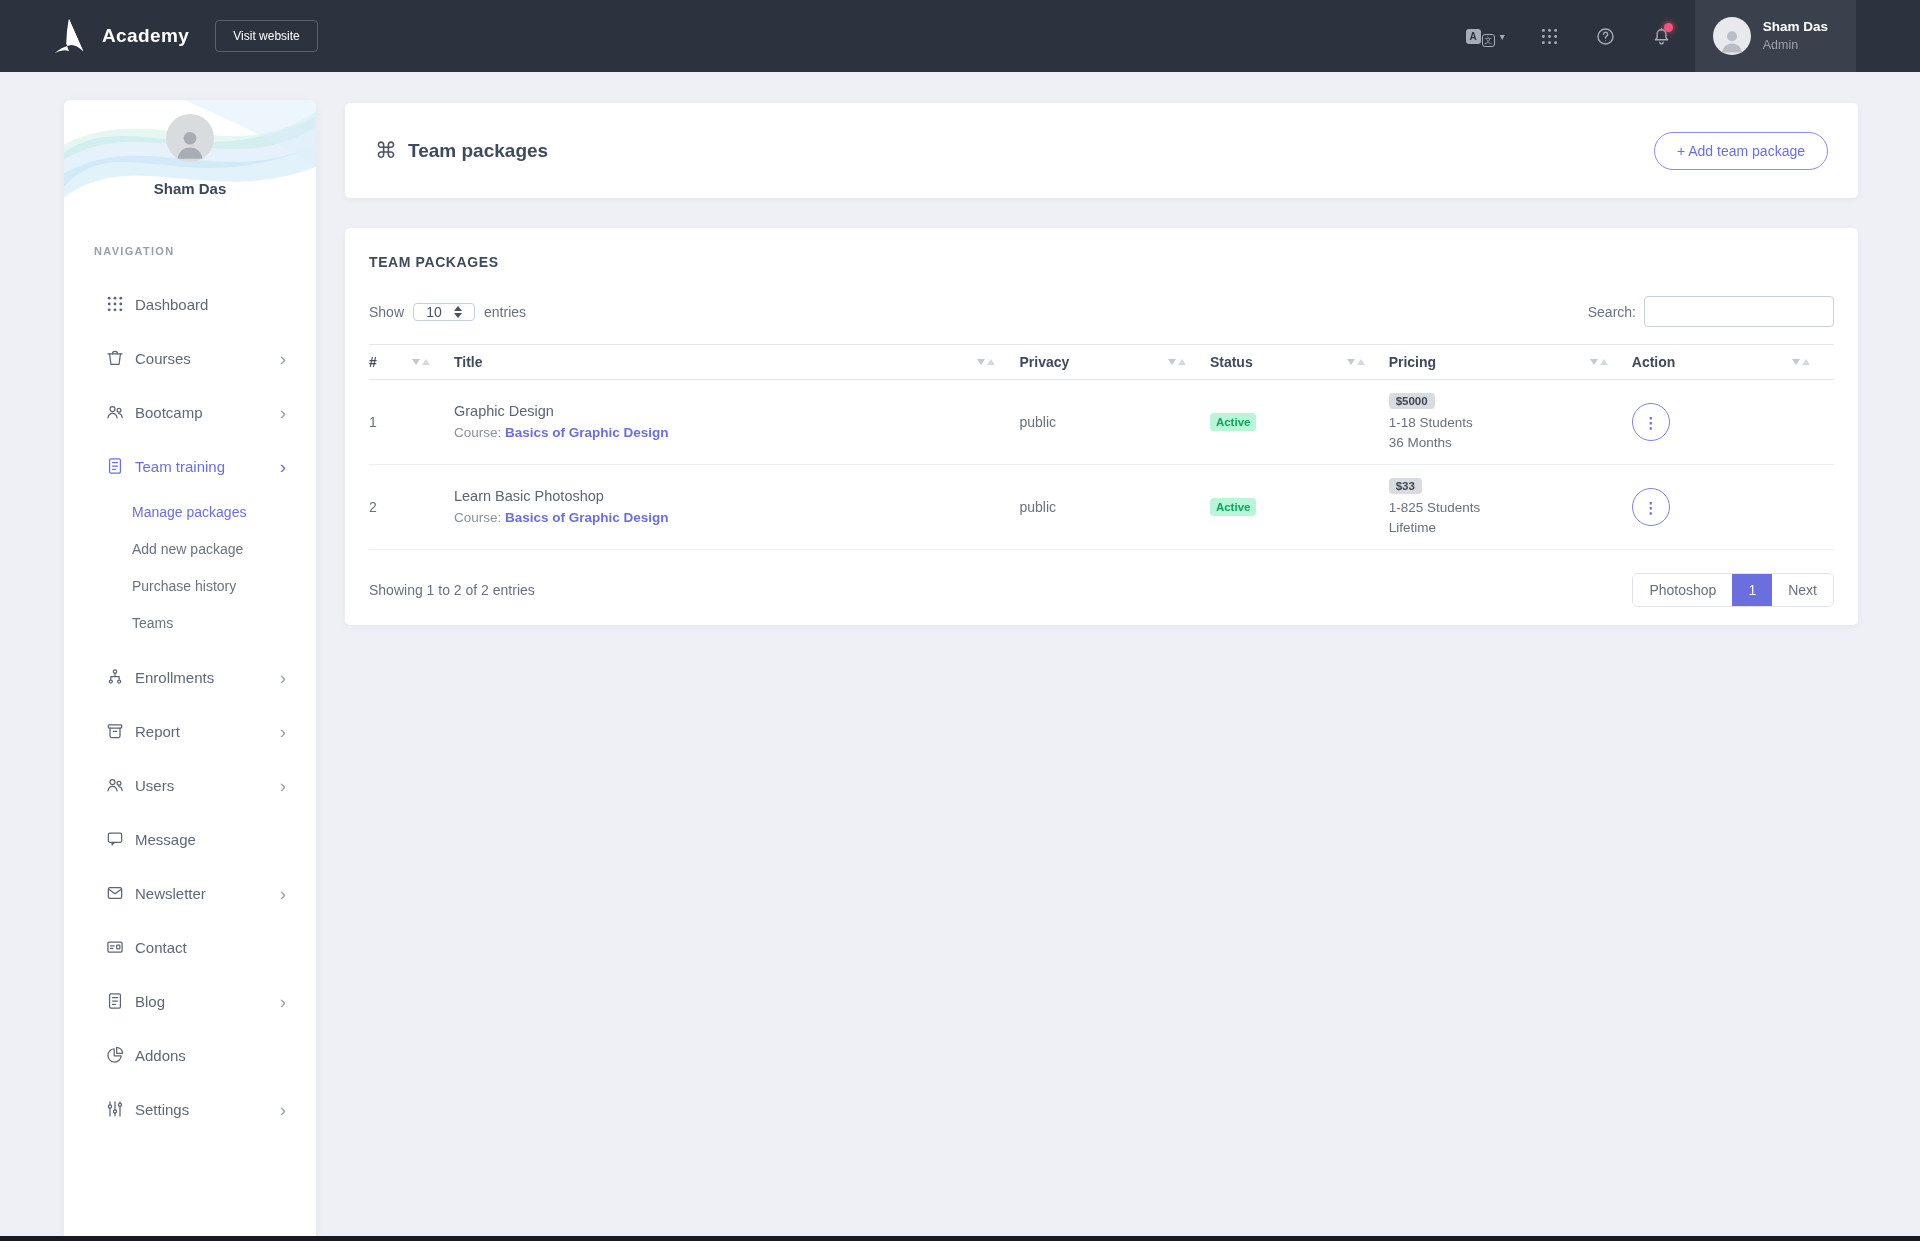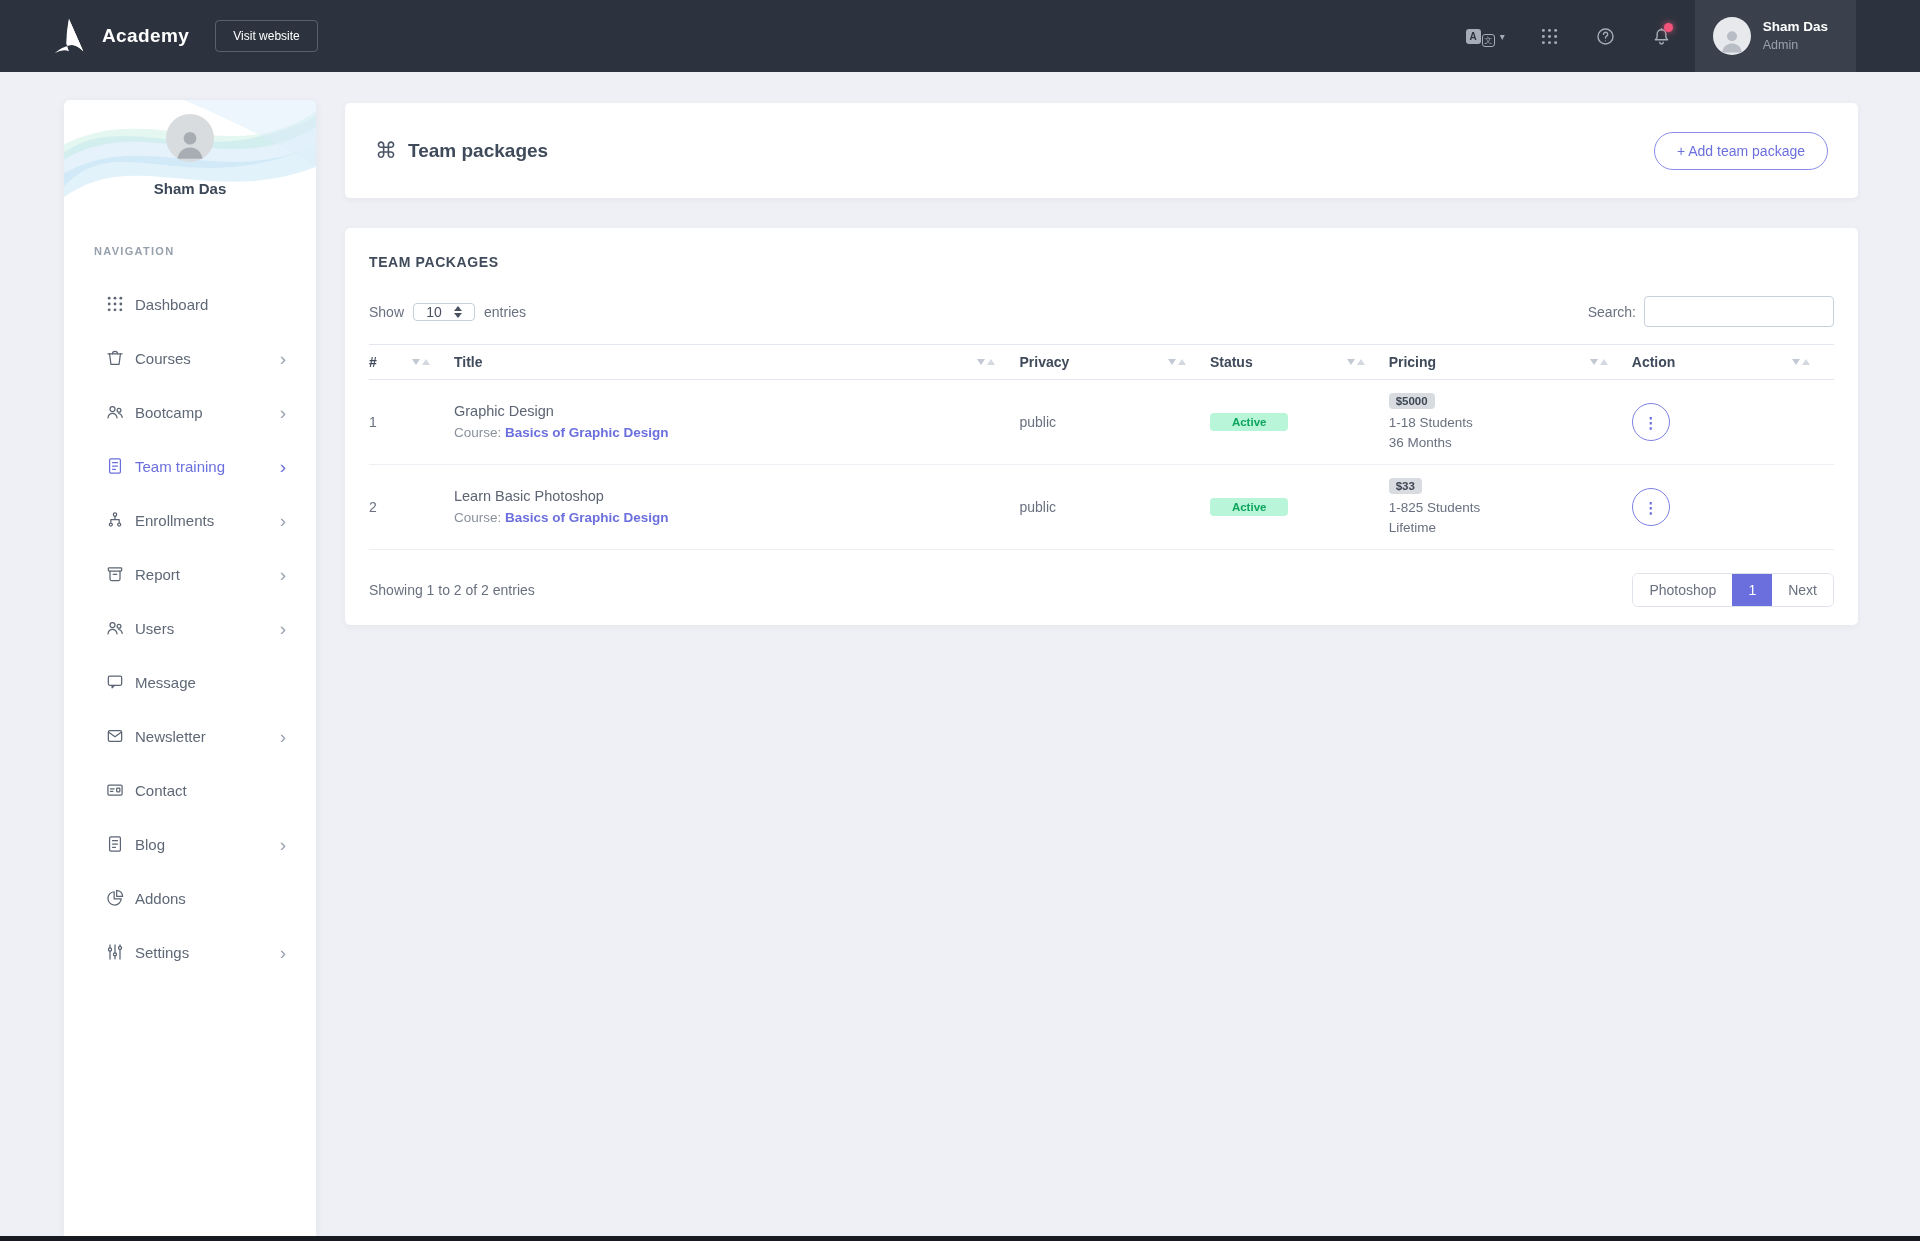--- a/index.html
+++ b/index.html
@@ -138,21 +138,21 @@
   .col-title { width:38.6%; }
   .col-priv  { width:13%; }
   .col-stat  { width:12.2%; }
   .col-price { width:16.6%; }
   .col-act   { width:13.8%; }
   .row-title { color:#5d6573; font-size:14.5px; line-height:1.5; }
   .row-course { font-size:13.5px; color:#8a919c; line-height:1.5; }
   .course-link { color:#6b6fdd; font-weight:bold; font-size:13.5px; text-decoration:none; cursor:pointer; }
   .badge-active {
     display:inline-block; background:#b9f5d8; color:#0da55e; font-size:11.5px; font-weight:600;
-    padding:3px 22px; border-radius:4px;
+    padding:3px 6px; border-radius:4px;
   }
   .badge-price {
     display:inline-block; background:#d8dbdf; color:#3f4754; font-size:11.5px; font-weight:bold;
     padding:2px 7px; border-radius:4px; margin-bottom:4px;
   }
   .price-line { font-size:13.5px; line-height:1.45; color:#69707f; }
   .action-btn {
     width:38px; height:38px; border-radius:50%; border:1.4px solid #7d81e2; background:#fff;
     color:#6b6fdd; font-size:15px; font-weight:bold; cursor:pointer; line-height:1;
     display:flex; align-items:center; justify-content:center;
@@ -292,20 +292,26 @@
       </div>
       <div class="nav-item active">
         <span class="nav-icon">
           <svg viewBox="0 0 24 24" fill="none" stroke="currentColor" stroke-width="1.5" stroke-linecap="round" stroke-linejoin="round">
             <rect x="5.5" y="3.5" width="13" height="17" rx="1.5"></rect>
             <path d="M9 8h6M9 12h6M9 16h3.5"></path>
           </svg>
         </span>
         <span class="nav-label">Team training</span>
         <span class="nav-chevron">›</span>
+      </div>
+      <div class="nav-children">
+        <div class="nav-sub active">Manage packages</div>
+        <div class="nav-sub">Add new package</div>
+        <div class="nav-sub">Purchase history</div>
+        <div class="nav-sub">Teams</div>
       </div>
       <div class="nav-item">
         <span class="nav-icon">
           <svg viewBox="0 0 24 24" fill="none" stroke="currentColor" stroke-width="1.5" stroke-linecap="round" stroke-linejoin="round">
             <circle cx="12" cy="5.5" r="2"></circle>
             <path d="M12 7.5v4M12 11.5H7v3.2M12 11.5h5v3.2"></path>
             <circle cx="7" cy="17.5" r="1.8"></circle>
             <circle cx="17" cy="17.5" r="1.8"></circle>
           </svg>
         </span>

